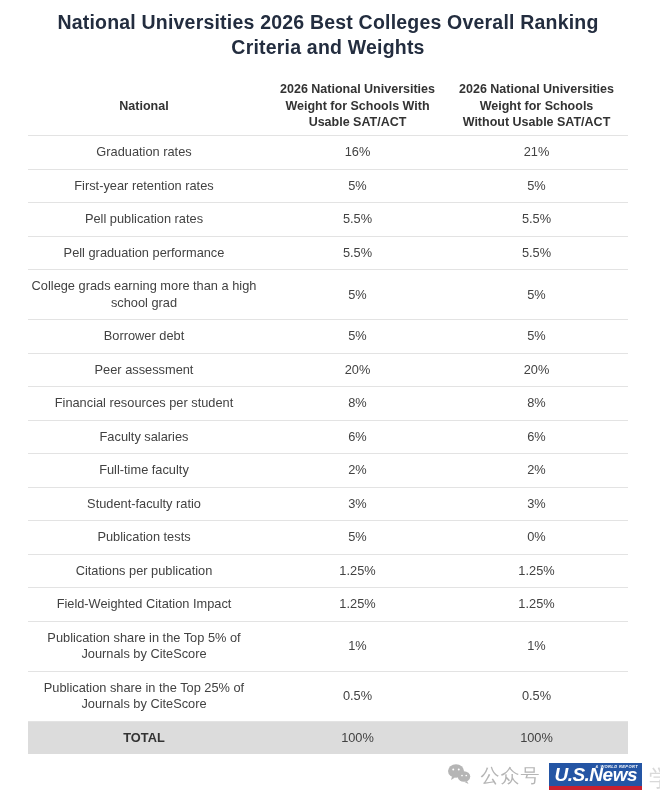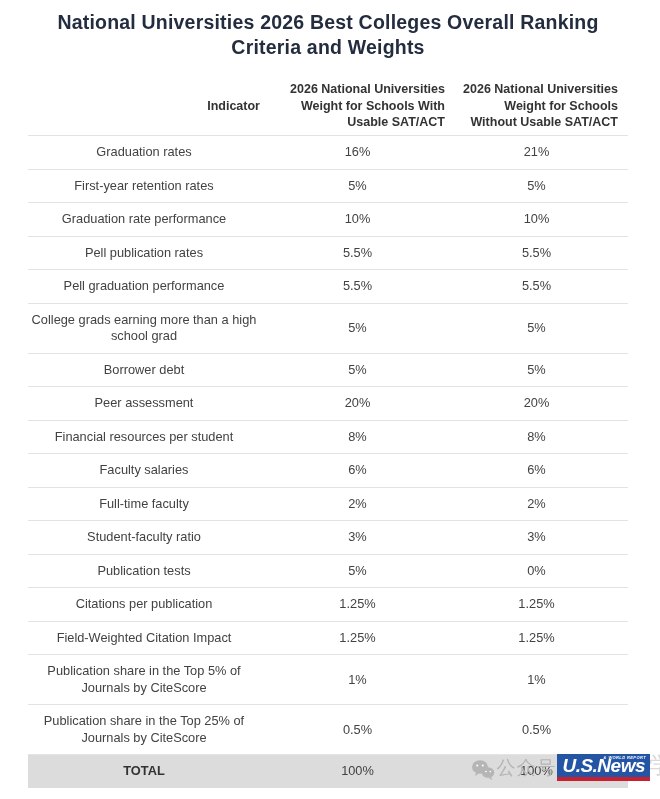--- a/index.html
+++ b/index.html
@@ -33,21 +33,21 @@
   .table-wrap{margin:16px 32px 0 28px;}
   table{
     width:600px;
     border-collapse:collapse;
     table-layout:fixed;
   }
   col.c1{width:242px;}
   col.c2{width:185px;}
   col.c3{width:173px;}
   thead th{
-    text-align:right;
+    text-align:center;
     font-size:12.5px;
     font-weight:bold;
     color:var(--header-text);
     vertical-align:middle;
     height:56px;
     padding:4px 10px 4px 0;
     line-height:1.35;
   }
   tbody td{
     font-size:12.8px;
@@ -60,24 +60,24 @@
     text-align:center;
   }
   tr.total-row td{
     background:var(--total-bg);
     border-top:1px solid var(--row-border);
   }
   tr.total-row td:first-child{font-weight:bold;color:var(--header-text);}
   .footer{
     position:absolute;
     right:0;
-    bottom:18px;
+    bottom:5px;
     display:flex;
-    align-items:flex-end;
-    gap:1px;
+    align-items:flex-start;
+    gap:9px;
     white-space:nowrap;
   }
   .wechat-icon{width:24px;height:22px;flex:0 0 auto;}
   .wechat-label{
     font-size:19px;
     color:var(--watermark-gray);
     letter-spacing:1px;
   }
   .usnews-logo{
     display:inline-block;
@@ -124,43 +124,38 @@
 
 <div class="table-wrap">
   <table>
     <colgroup>
         <col class="c1">
         <col class="c2">
         <col class="c3">
       </colgroup>
     <thead>
       <tr>
-        <th>Indicator</th>
+        <th>National</th>
         <th>2026 National Universities Weight for Schools With Usable SAT/ACT</th>
         <th>2026 National Universities Weight for Schools Without Usable SAT/ACT</th>
       </tr>
     </thead>
     <tbody>
   <tr>
     <td>Graduation rates</td>
     <td>16%</td>
     <td>21%</td>
   </tr>
 
   <tr>
     <td>First-year retention rates</td>
     <td>5%</td>
     <td>5%</td>
   </tr>
 
-  <tr>
-    <td>Graduation rate performance</td>
-    <td>10%</td>
-    <td>10%</td>
-  </tr>
 
   <tr>
     <td>Pell publication rates</td>
     <td>5.5%</td>
     <td>5.5%</td>
   </tr>
 
   <tr>
     <td>Pell graduation performance</td>
     <td>5.5%</td>

